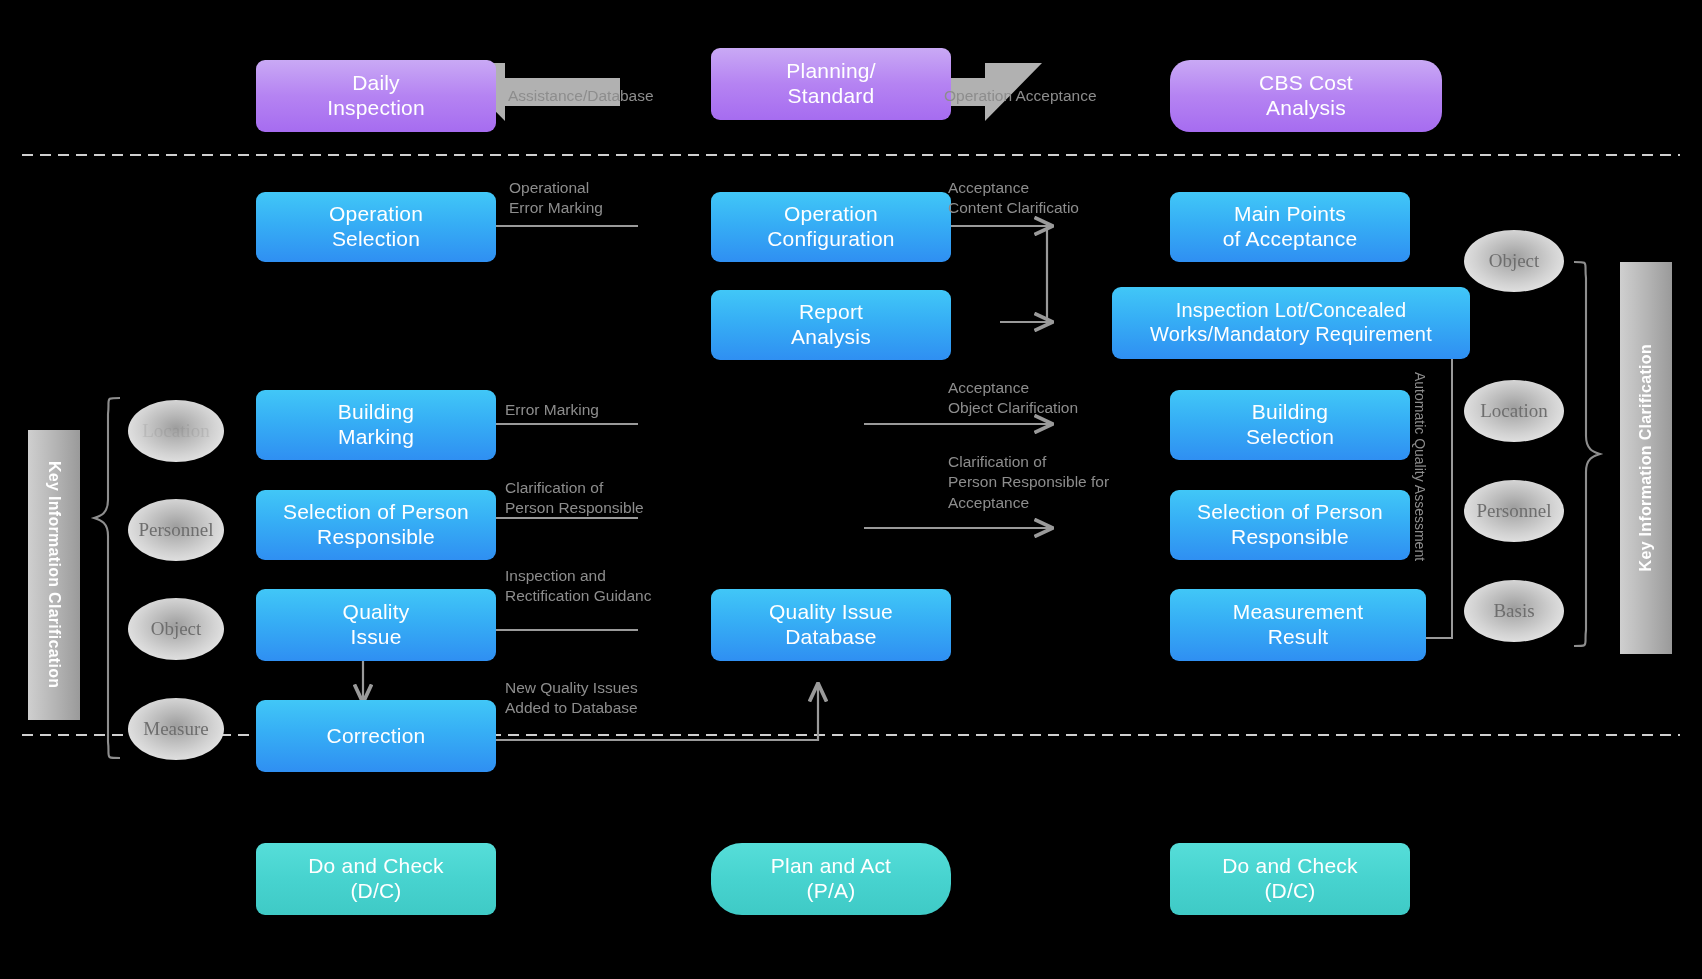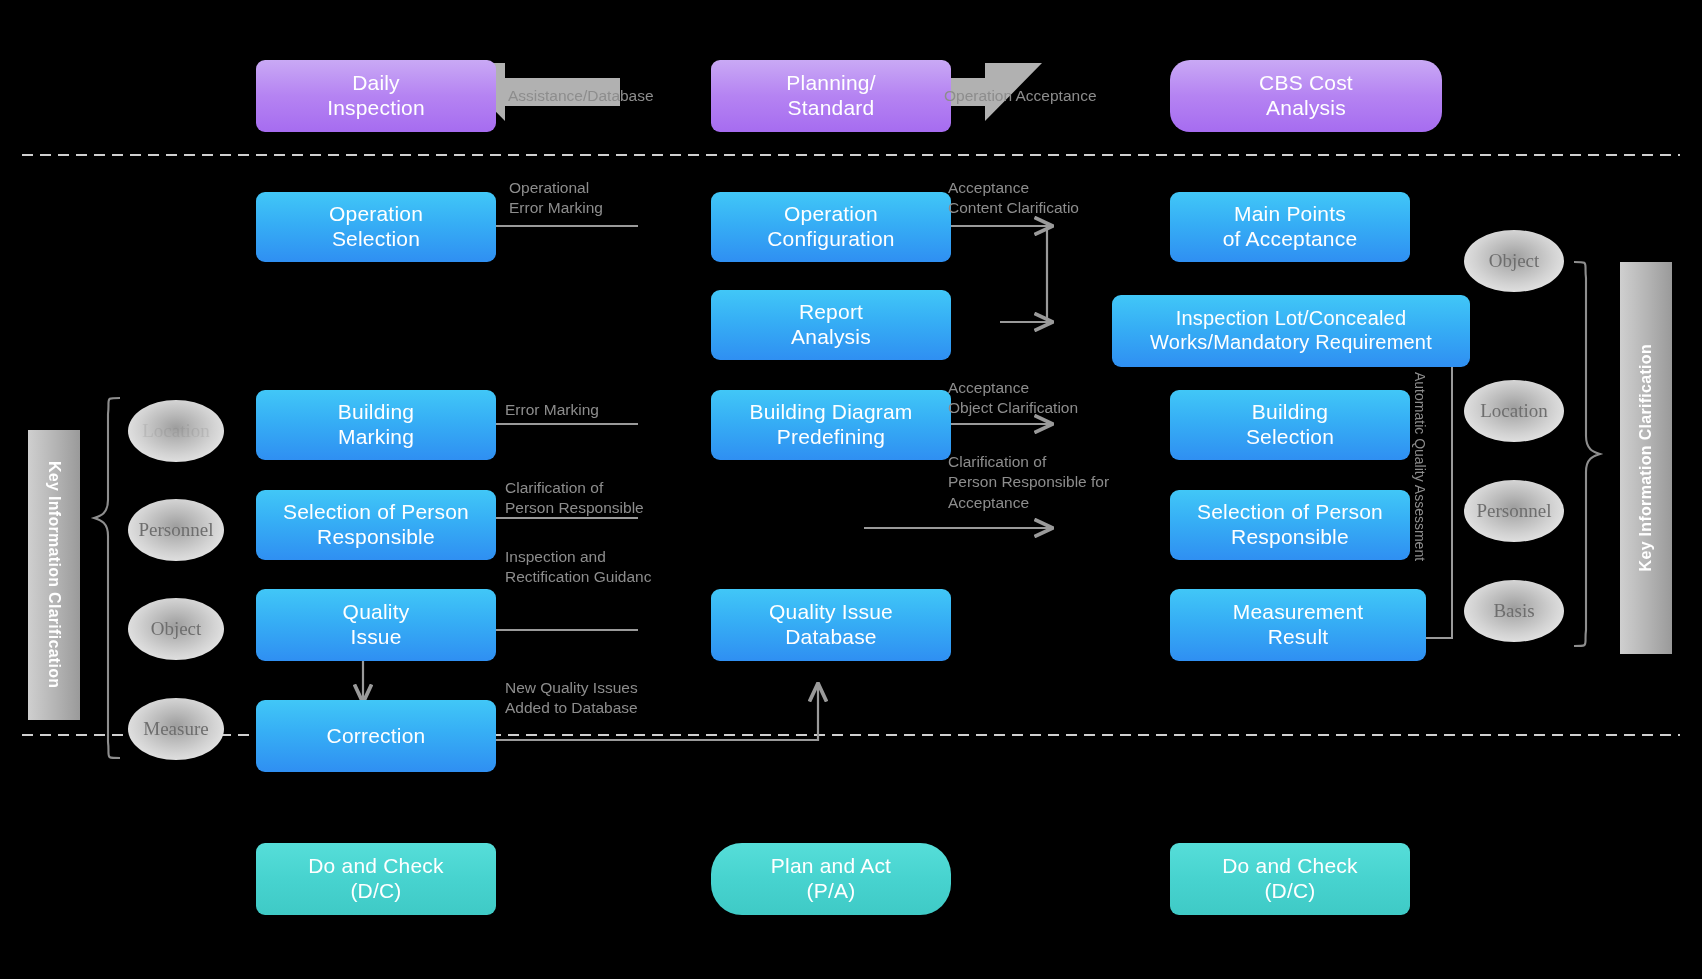--- a/index.html
+++ b/index.html
@@ -136,21 +136,21 @@
 
     <path d="M1452,358 L1452,638 L1400,638" fill="none" stroke="#9a9a9a" stroke-width="2" marker-end="url(#ah)"></path>
 
     <path d="M120,398 C104,398 110,398 108,414 L108,500 C108,514 100,516 94,518 C100,520 108,522 108,536 L108,742 C110,758 104,758 120,758" fill="none" stroke="#8e8e8e" stroke-width="2.1"></path>
 
     <path d="M1574,262 C1590,262 1584,262 1586,278 L1586,436 C1586,450 1594,452 1600,454 C1594,456 1586,458 1586,472 L1586,630 C1584,646 1590,646 1574,646" fill="none" stroke="#8e8e8e" stroke-width="2.1"></path>
   </svg>
 
   <div class="node purple" style="left:238px; top:60px; width:240px; height:72px;">Daily
 Inspection</div>
-  <div class="node purple" style="left:693px; top:60px; width:240px; height:72px;">Planning/
+  <div class="node purple" style="left:693px; top:48px; width:240px; height:72px;">Planning/
 Standard</div>
   <div class="node purple" style="left:1152px; top:60px; width:272px; height:72px;border-radius:20px;">CBS Cost
 Analysis</div>
 
   <div class="lbl" style="left:508px; top:86px;">Assistance/Database</div>
   <div class="lbl" style="left:944px; top:86px;">Operation Acceptance</div>
 
   <div class="vbar up" style="left:28px; top:430px; width:52px; height:290px;">
     <span>Key Information Clarification</span>
   </div>
@@ -173,28 +173,26 @@
   <div class="node blue" style="left:238px; top:490px; width:240px; height:70px;">Selection of Person
 Responsible</div>
   <div class="node blue" style="left:238px; top:589px; width:240px; height:72px;">Quality
 Issue</div>
   <div class="node blue" style="left:238px; top:700px; width:240px; height:72px;">Correction</div>
 
   <div class="node blue" style="left:693px; top:192px; width:240px; height:70px;">Operation
 Configuration</div>
   <div class="node blue" style="left:693px; top:290px; width:240px; height:70px;">Report
 Analysis</div>
-  <div class="node blue" style="left:693px; top:390px; width:240px; height:70px;">Building Diagram
-Predefining</div>
   <div class="node blue" style="left:693px; top:589px; width:240px; height:72px;">Quality Issue
 Database</div>
 
   <div class="node blue" style="left:1152px; top:192px; width:240px; height:70px;">Main Points
 of Acceptance</div>
-  <div class="node blue" style="left:1094px; top:295px; width:358px; height:72px; font-size:20px;">Inspection Lot/Concealed
+  <div class="node blue" style="left:1094px; top:287px; width:358px; height:72px; font-size:20px;">Inspection Lot/Concealed
 Works/Mandatory Requirement</div>
   <div class="node blue" style="left:1152px; top:390px; width:240px; height:70px;">Building
 Selection</div>
   <div class="node blue" style="left:1152px; top:490px; width:240px; height:70px;">Selection of Person
 Responsible</div>
   <div class="node blue" style="left:1152px; top:589px; width:256px; height:72px;">Measurement
 Result</div>
 
   <div class="chip" style="left:1464px; top:230px; width:100px; height:62px;">Object</div>
   <div class="chip" style="left:1464px; top:380px; width:100px; height:62px;">Location</div>
@@ -212,21 +210,21 @@
   <div class="lbl" style="left:948px; top:378px;">Acceptance
 Object Clarification</div>
 
   <div class="lbl" style="left:505px; top:478px;">Clarification of
 Person Responsible</div>
 
   <div class="lbl" style="left:948px; top:452px;">Clarification of
 Person Responsible for
 Acceptance</div>
 
-  <div class="lbl" style="left:505px; top:547px;">Inspection and
+  <div class="lbl" style="left:505px; top:566px;">Inspection and
 Rectification Guidanc</div>
 
   <div class="lbl" style="left:505px; top:678px;">New Quality Issues
 Added to Database</div>
 
   <div class="node teal" style="left:238px; top:843px; width:240px; height:72px;">Do and Check
 (D/C)</div>
   <div class="node teal" style="left:693px; top:843px; width:240px; height:72px;border-radius:31px;">Plan and Act
 (P/A)</div>
   <div class="node teal" style="left:1152px; top:843px; width:240px; height:72px;">Do and Check

